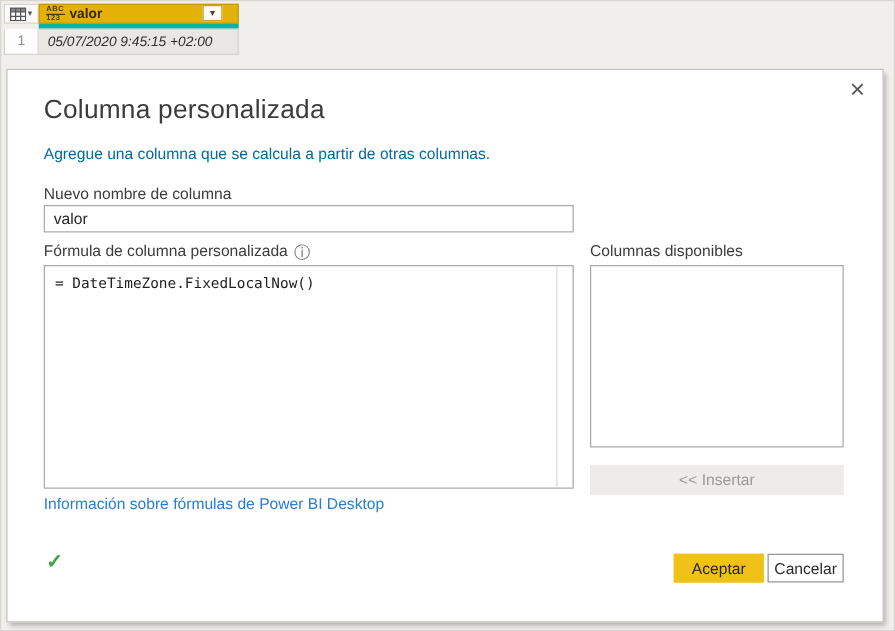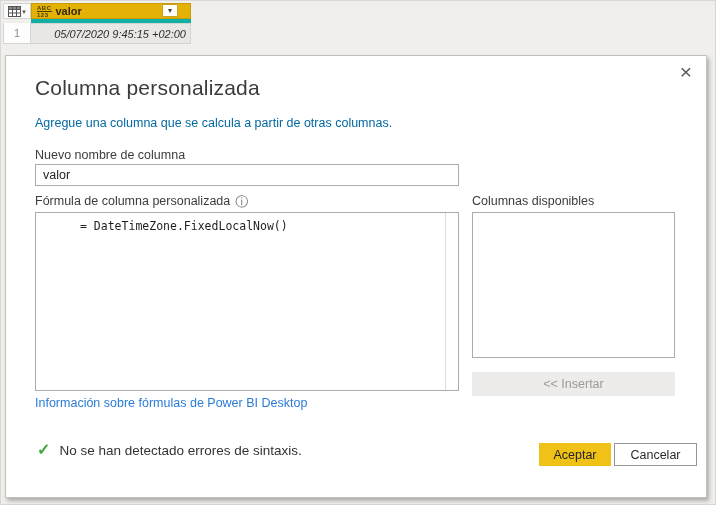--- a/index.html
+++ b/index.html
@@ -53,21 +53,21 @@
     position: absolute; left: 0; top: 20px; width: 28px; height: 21px;
     background: #fdfdfd; border: 1px solid #d6d4d1; border-top: none;
     display: flex; align-items: center; justify-content: center;
     font-size: 11px; color: #8a8a8a;
   }
   .row-cell {
     position: absolute; left: 28px; top: 20px; width: 160px; height: 21px;
     background: #e9e7e3; border: 1px solid #d6d4d1; border-left: none;
     display: flex; align-items: center; justify-content: flex-end;
     font-size: 11px; font-style: italic; color: #2e2e2e;
-    padding-right: 4px; white-space: nowrap; cursor: pointer;
+    padding-right: 20px; white-space: nowrap; cursor: pointer;
   }
 
   
   .dialog {
     position: absolute; left: 4px; top: 54px; width: 702px; height: 443px;
     background: #ffffff; border: 1px solid #c3c1be;
     box-shadow: 2px 3px 4px rgba(0,0,0,0.28);
   }
   .close-btn {
     position: absolute; top: 2px; right: 14px;
@@ -99,21 +99,21 @@
   }
   .formula-wrap {
     position: absolute; left: 29px; top: 156px; width: 424px; height: 179px;
     border: 1px solid #ababab; background: #fff;
   }
   .formula-wrap textarea {
     position: absolute; inset: 0; width: 100%; height: 100%;
     border: none; resize: none; outline: none; background: transparent;
     font-family: "DejaVu Sans Mono", monospace;
     font-size: 11.5px; color: #1e1e1e; padding: 6px 18px 6px 8px;
-    white-space: pre; overflow: hidden; margin-left: 36px;
+    white-space: pre; overflow: hidden;
   }
   .scroll-track {
     position: absolute; top: 0; right: 12px; width: 1px; height: 100%;
     background: #dcdcdc; cursor: default;
   }
   .listbox {
     position: absolute; left: 466px; top: 156px; width: 203px; height: 146px;
     border: 1px solid #ababab; background: #fff; overflow: auto;
   }
   .insert-btn {
@@ -138,21 +138,21 @@
     position: absolute; top: 387px; height: 23px;
     font-family: "Liberation Sans", sans-serif; font-size: 12.5px;
     display: flex; align-items: center; justify-content: center;
     cursor: pointer;
   }
   .btn-accept {
     left: 533px; width: 72px;
     background: #f0c117; border: 1px solid #f0c117; color: #252525;
   }
   .btn-cancel {
-    left: 608px; width: 83px;
+    left: 608px; width: 61px;
     background: #ffffff; border: 1px solid #969696; color: #2b2b2b;
   }
 </style>
 </head>
 <body>
 
 <div id="page">
 
   <div class="ptable">
     <div class="corner-cell">
@@ -200,20 +200,19 @@
       <div class="scroll-track"></div>
     </div>
 
     <div class="listbox"></div>
     <button class="insert-btn">&lt;&lt; Insertar</button>
 
     <a class="help-link">Información sobre fórmulas de Power BI Desktop</a>
 
     <div class="status-row">
       <span class="check-icon">✓</span>
-      <span class="status-text">No se han detectado errores de sintaxis.</span>
     </div>
 
     <button class="btn btn-accept">Aceptar</button>
     <button class="btn btn-cancel">Cancelar</button>
   </div>
 
 </div>
 
 </body></html>

